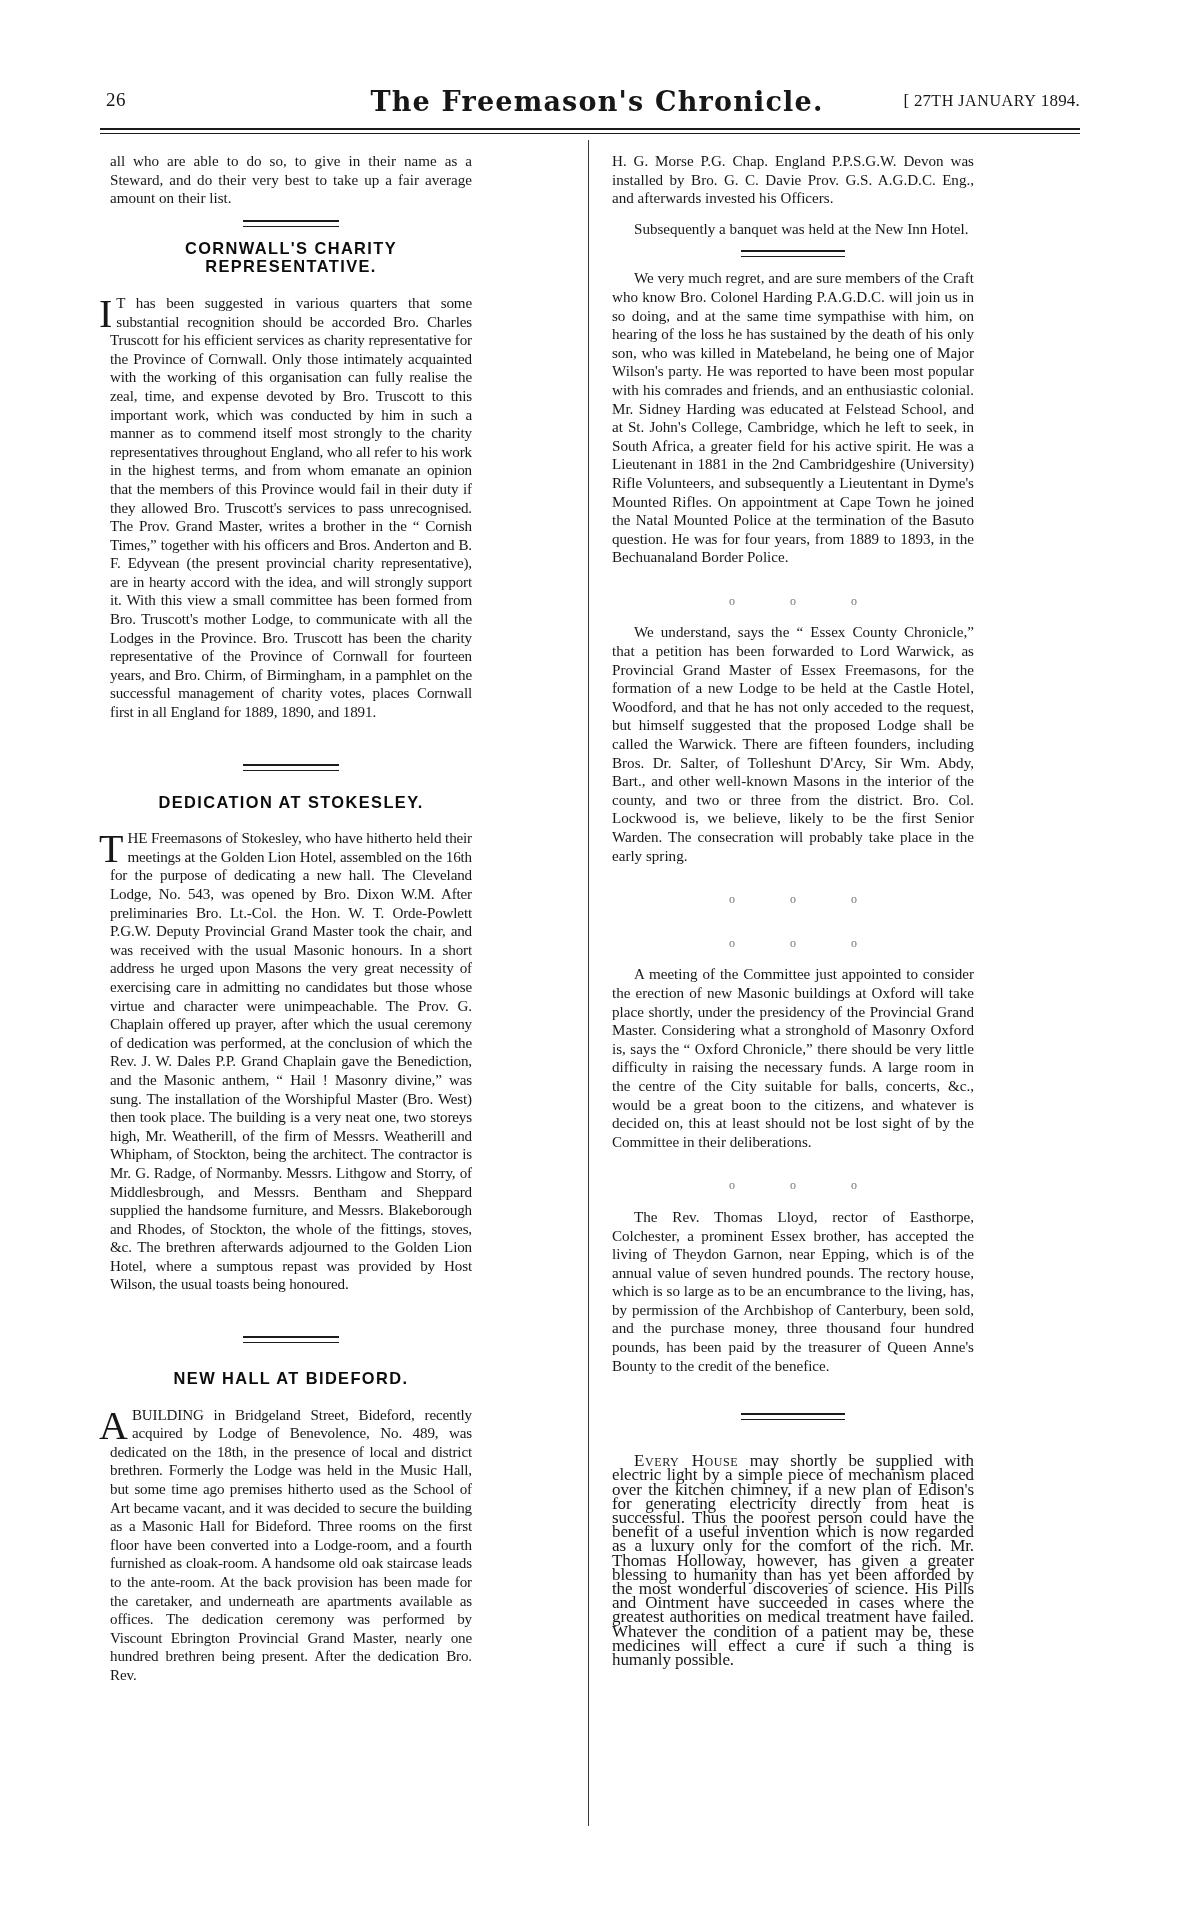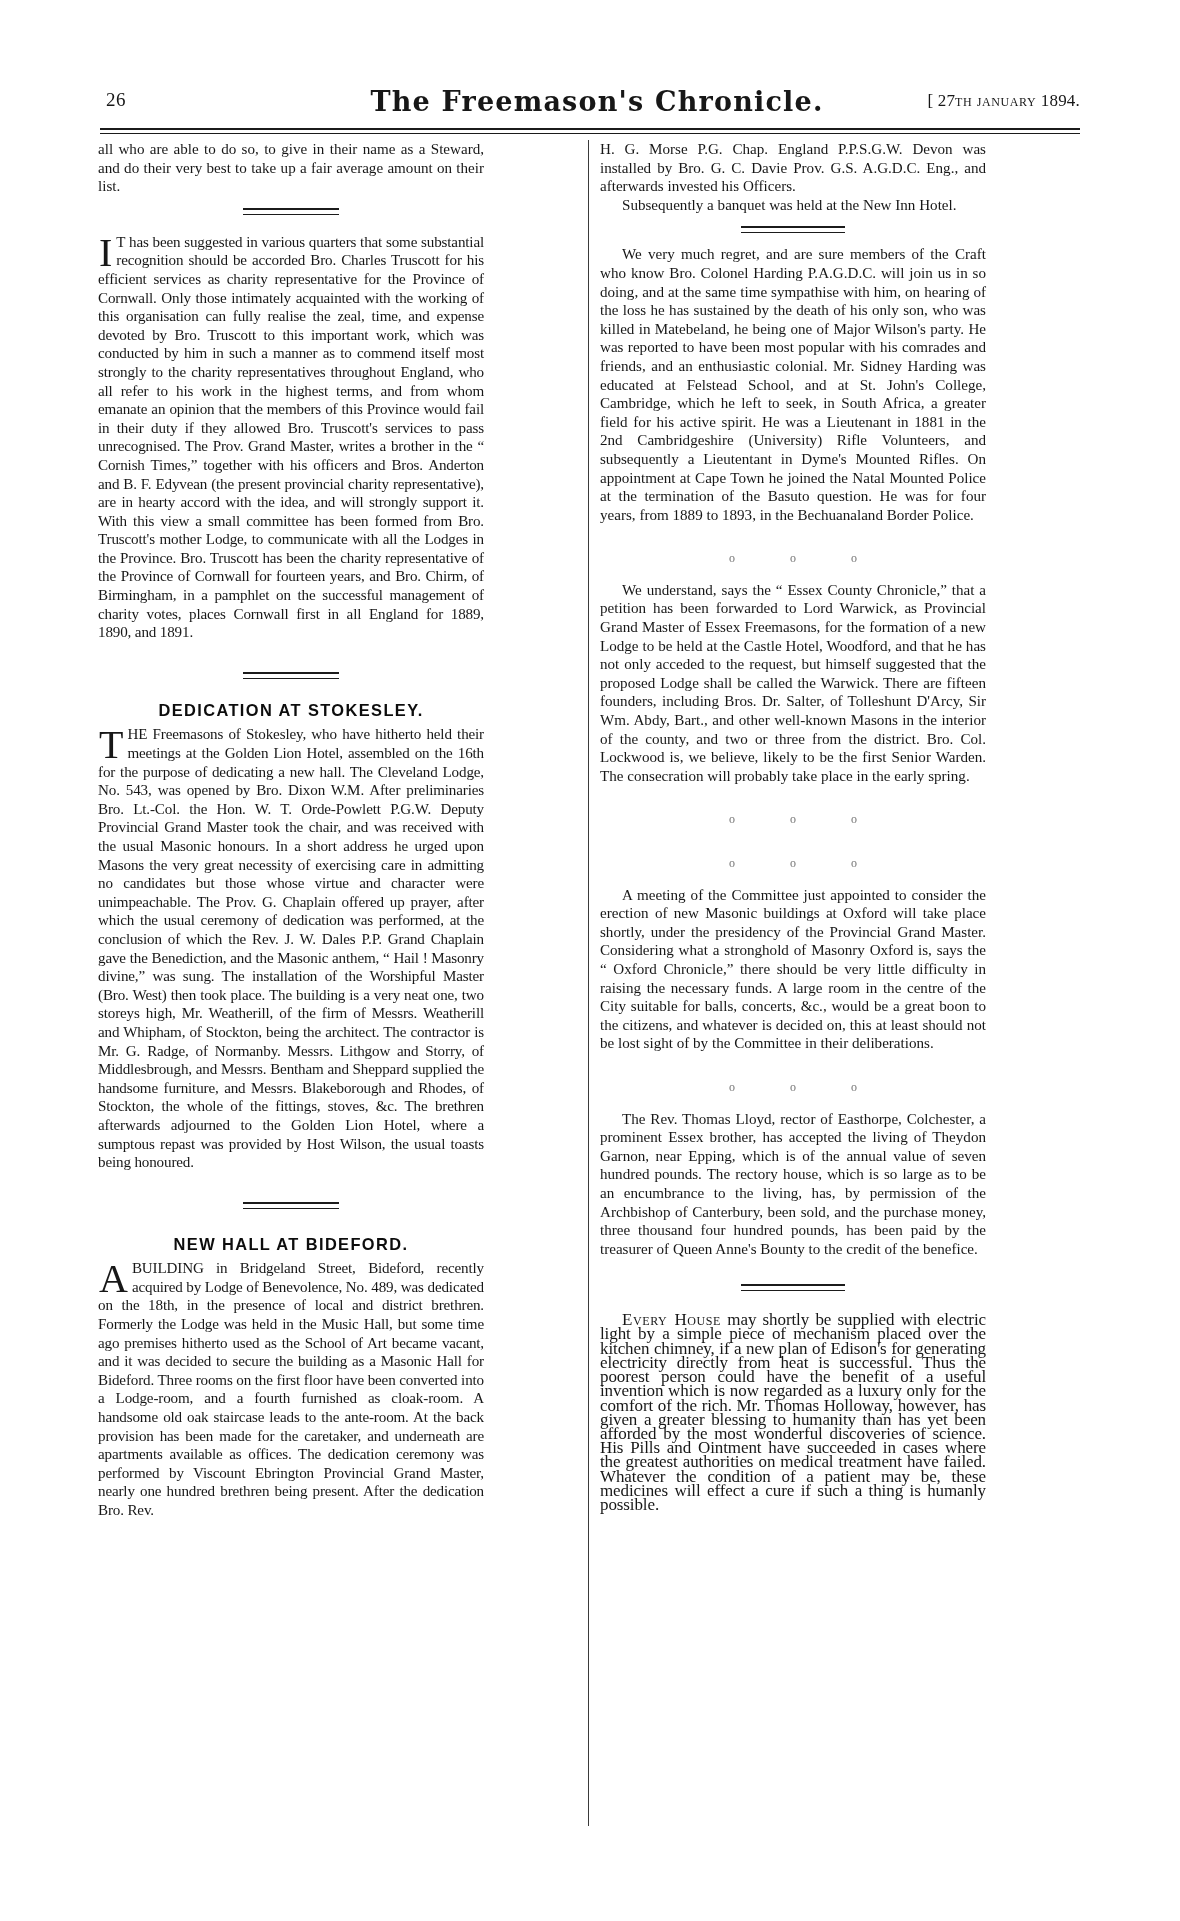--- a/index.html
+++ b/index.html
@@ -51,21 +51,21 @@
   }
   .masthead-date {
     position: absolute;
     right: 0;
     top: 5px;
     font-size: 17px;
     letter-spacing: .2px;
     white-space: nowrap;
   }
   .masthead-date .sc {
-    font-size: 12px;
+    font-size: 16px;
     letter-spacing: .6px;
   }
 
   
   .top-rule {
     position: absolute;
     left: 100px;
     top: 128px;
     width: 980px;
     border-top: 2px solid #1b1b1b;
@@ -91,21 +91,21 @@
     font-size: 15.1px;
     line-height: 18.6px;
     text-align: justify;
     text-justify: inter-word;
     hyphens: none;
   }
   .col-left  { left: 98px; }
   .col-right { left: 600px; }
 
   p {
-    margin: 0;
+    margin: 12px;
     text-align: justify;
   }
   p.run { text-indent: 0; }
   p.indent { text-indent: 22px; }
   p.tight { letter-spacing: -0.15px; }
 
   
   h2.section {
     margin: 0;
     text-align: center;
@@ -179,20 +179,21 @@
 
   <div class="top-rule"></div>
   <div class="col-rule"></div>
 
   <div class="col col-left">
 
     <p class="run">all who are able to do so, to give in their name as a Steward, and do their very best to take up a fair average amount on their list.</p>
 
     <div class="dbl-rule"></div>
 
+    <h2 class="section">CORNWALL'S CHARITY REPRESENTATIVE.</h2>
     <div class="sp6"></div>
     <div class="dropcap-wrap">
       <span class="dropcap">I</span>
       <p class="run tight">T has been suggested in various quarters that some substantial recognition should be accorded Bro. Charles Truscott for his efficient services as charity representative for the Province of Cornwall. Only those intimately acquainted with the working of this organisation can fully realise the zeal, time, and expense devoted by Bro. Truscott to this important work, which was conducted by him in such a manner as to commend itself most strongly to the charity representatives throughout England, who all refer to his work in the highest terms, and from whom emanate an opinion that the members of this Province would fail in their duty if they allowed Bro. Truscott's services to pass unrecognised. The Prov. Grand Master, writes a brother in the “ Cornish Times,” together with his officers and Bros. Anderton and B. F. Edyvean (the present provincial charity representative), are in hearty accord with the idea, and will strongly support it. With this view a small committee has been formed from Bro. Truscott's mother Lodge, to communicate with all the Lodges in the Province. Bro. Truscott has been the charity representative of the Province of Cornwall for fourteen years, and Bro. Chirm, of Birmingham, in a pamphlet on the successful management of charity votes, places Cornwall first in all England for 1889, 1890, and 1891.</p>
     </div>
 
     <div class="sp18"></div>
     <div class="dbl-rule"></div>
     <div class="sp10"></div>
 

